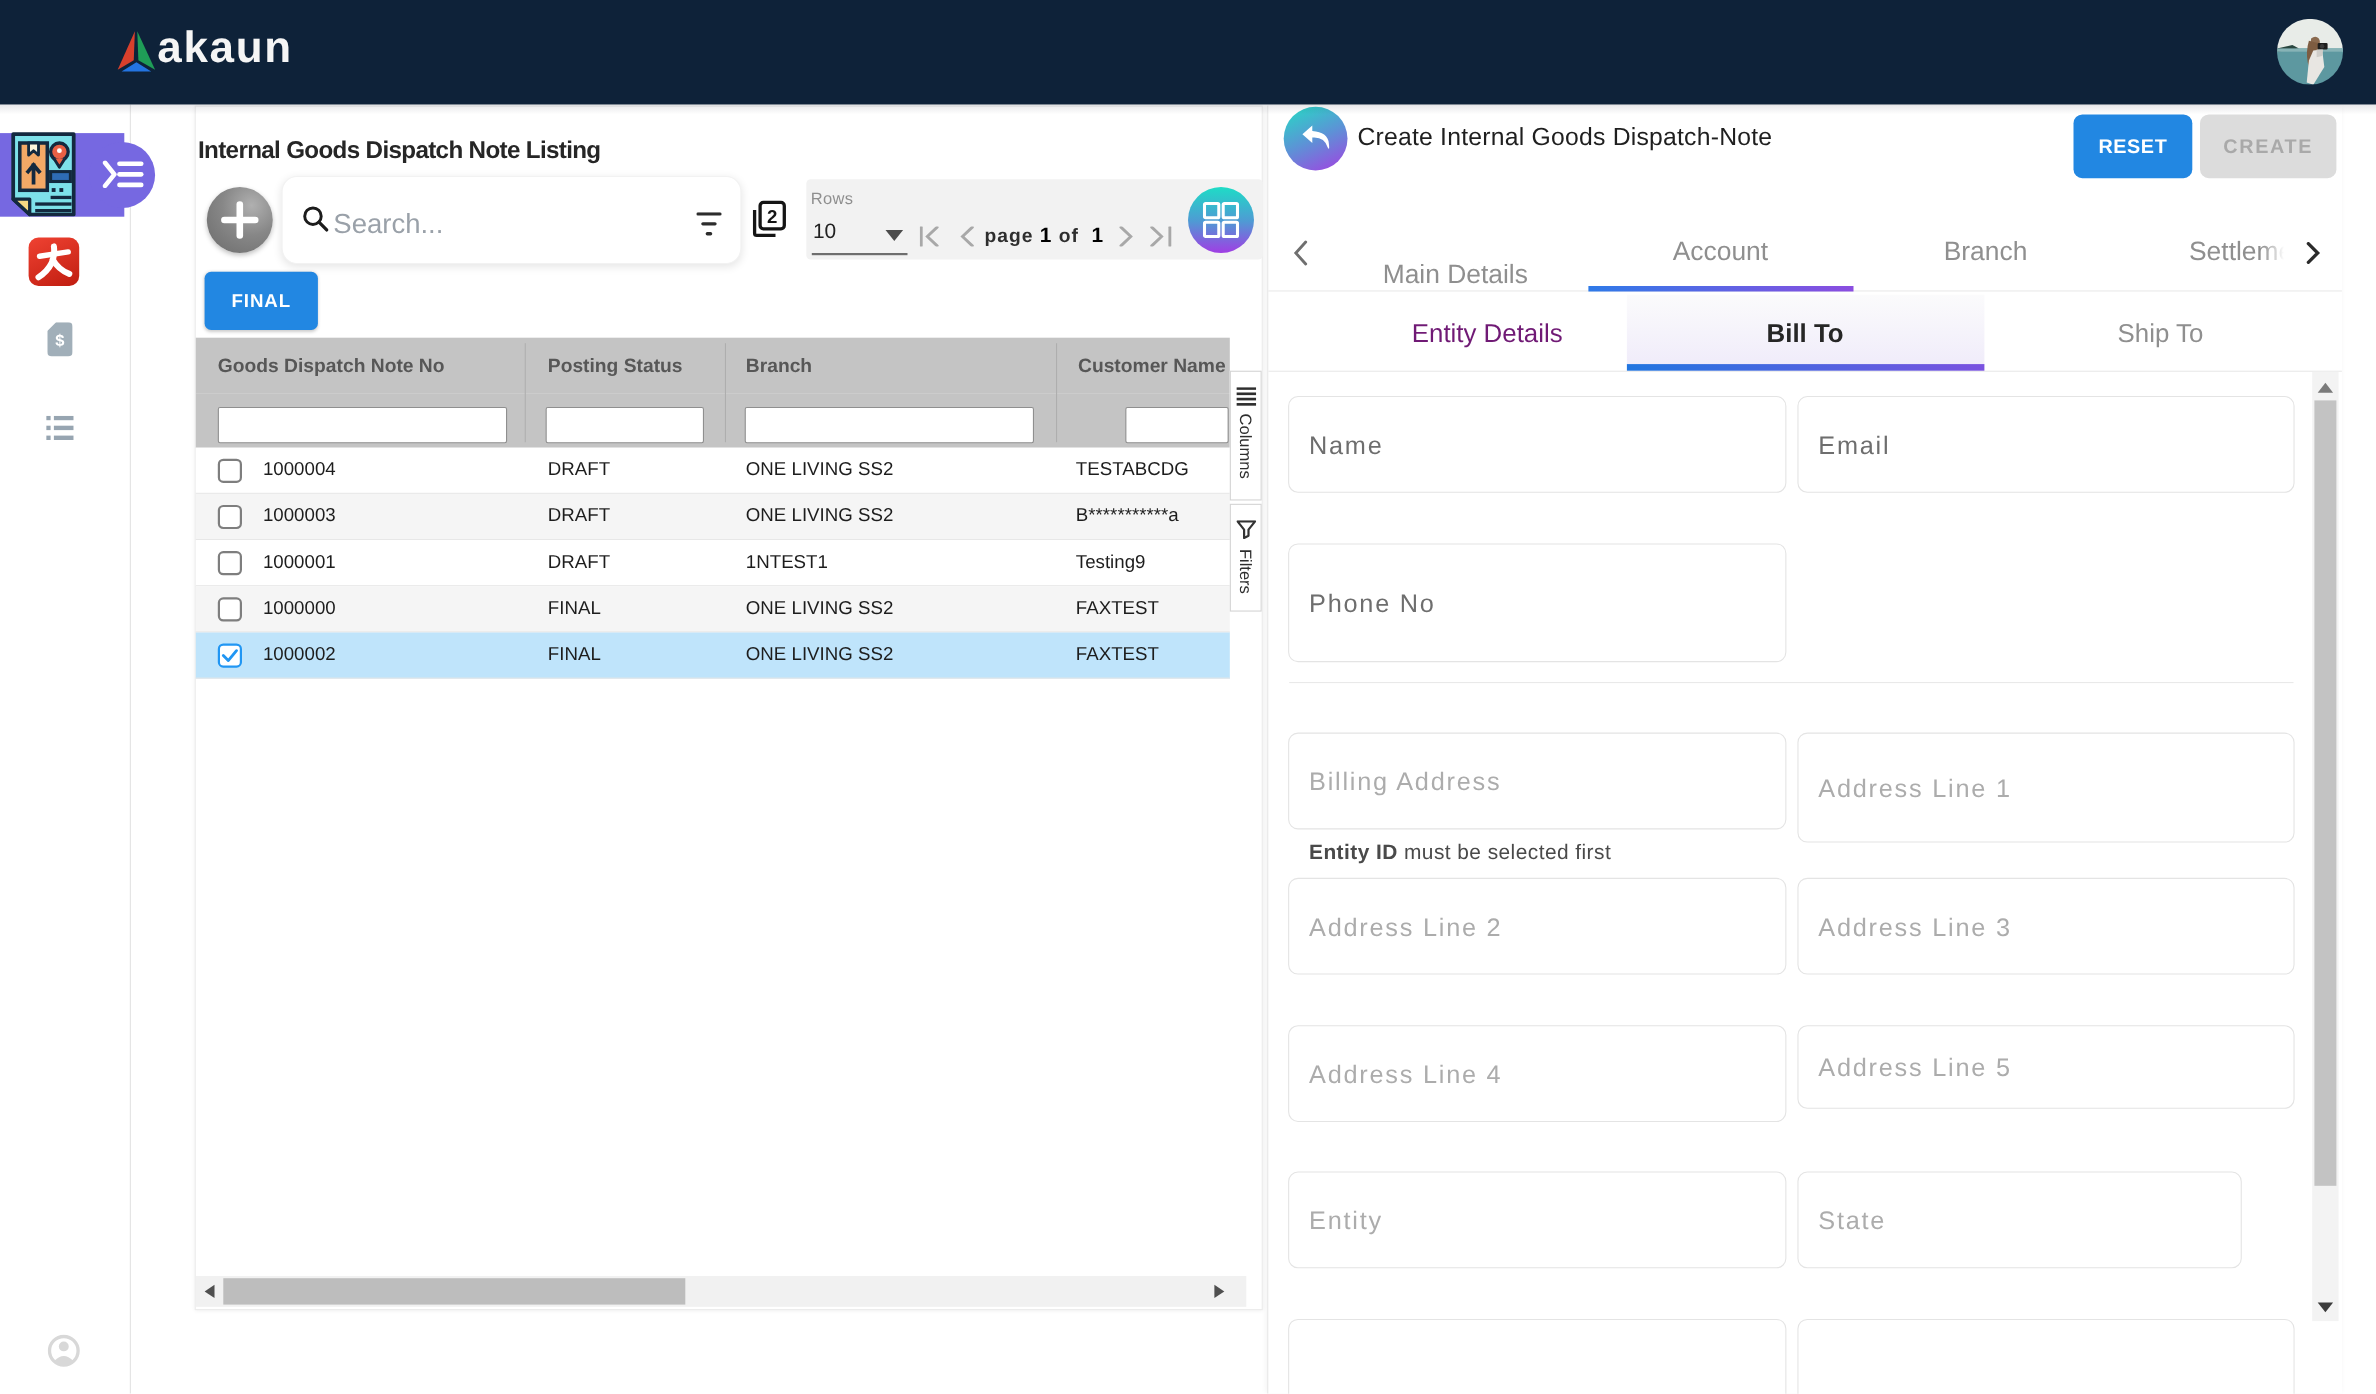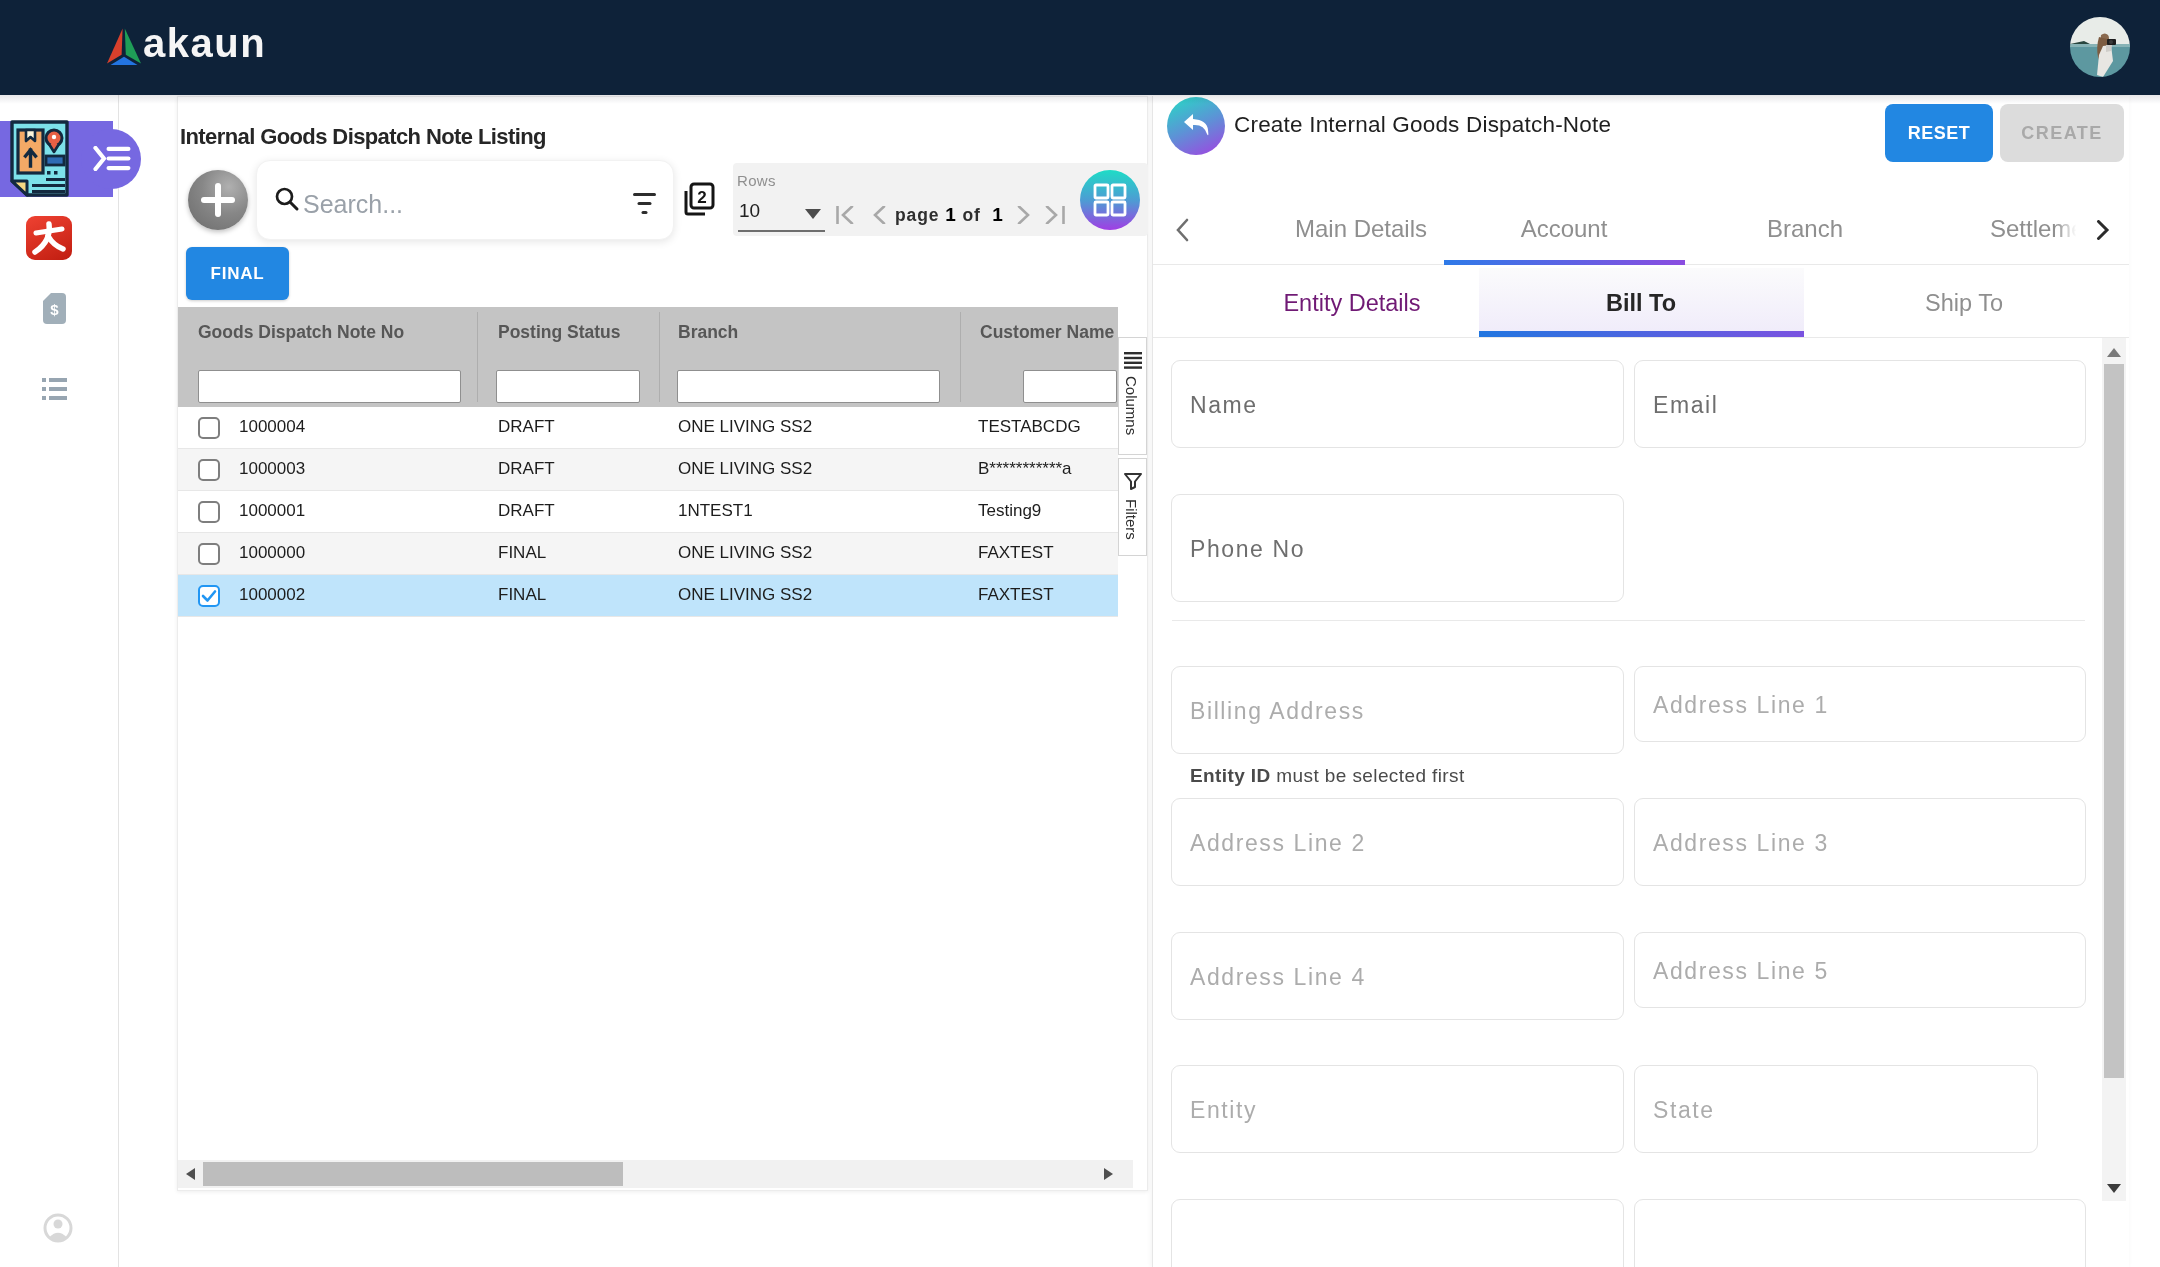--- a/index.html
+++ b/index.html
@@ -289,21 +289,21 @@
 <svg class="abs" style="left:1180px;top:112px;z-index:8;" width="32" height="28" viewBox="0 0 32 28">
   <path d="M13,2 L4,10 L13,18 V13 Q24,12 27,22 Q29,26 28,18 Q27,8 13,7 Z" fill="#fff"></path>
 </svg>
 <div class="abs rtitle">Create Internal Goods Dispatch-Note</div>
 <div class="abs resetbtn">RESET</div>
 <div class="abs createbtn">CREATE</div>
 <div class="abs tabline"></div>
 <svg class="abs tabchev" style="left:1174px;top:218px;" width="16" height="24" viewBox="0 0 16 24">
   <path d="M13,2 L4,12 L13,22" fill="none" stroke="#6f6f6f" stroke-width="2.6" stroke-linecap="round"></path>
 </svg>
-<div class="abs tabtxt" style="left:1361px;transform:translateX(-50%);">Main Details</div>
+<div class="abs tabtxt" style="left:1323px;transform:translateX(-50%);margin-top:21px;">Main Details</div>
 <div class="abs tabtxt" style="left:1564px;transform:translateX(-50%);">Account</div>
 <div class="abs tabtxt" style="left:1805px;transform:translateX(-50%);">Branch</div>
 <div class="abs" style="left:1990px;top:215px;width:88px;overflow:hidden;font-size:24px;color:#8f8f8f;white-space:nowrap;z-index:6;">Settlements</div>
 <div class="abs" style="left:2056px;top:200px;width:24px;height:62px;background:linear-gradient(90deg,rgba(255,255,255,0),#ffffff 85%);z-index:7;"></div>
 <div class="abs tabmask"></div>
 <svg class="abs tabchev" style="left:2096px;top:220px;z-index:8;" width="14" height="20" viewBox="0 0 14 20">
   <path d="M2.5,1.5 L11,10 L2.5,18.5" fill="none" stroke="#2b2b2b" stroke-width="3" stroke-linecap="round"></path>
 </svg>
 <div class="abs tabunder"></div>
 <div class="abs billcell"></div>
@@ -319,21 +319,21 @@
 <div class="abs fin dark" style="left:1634px;top:360px;width:452px;height:88px;">
     <span class="lab">Email</span>
   </div>
 <div class="abs fin dark" style="left:1171px;top:494px;width:453px;height:108px;">
     <span class="lab">Phone No</span>
   </div>
 <div class="abs formdiv"></div>
 <div class="abs fin lite" style="left:1171px;top:666px;width:453px;height:88px;">
     <span class="lab">Billing Address</span>
   </div>
-<div class="abs fin lite" style="left:1634px;top:666px;width:452px;height:76px;">
+<div class="abs fin lite" style="left:1634px;top:666px;width:452px;height:100px;">
     <span class="lab">Address Line 1</span>
   </div>
 <div class="abs entitymsg"><b>Entity ID</b> must be selected first</div>
 <div class="abs fin lite" style="left:1171px;top:798px;width:453px;height:88px;">
     <span class="lab">Address Line 2</span>
   </div>
 <div class="abs fin lite" style="left:1634px;top:798px;width:452px;height:88px;">
     <span class="lab">Address Line 3</span>
   </div>
 <div class="abs fin lite" style="left:1171px;top:932px;width:453px;height:88px;">

